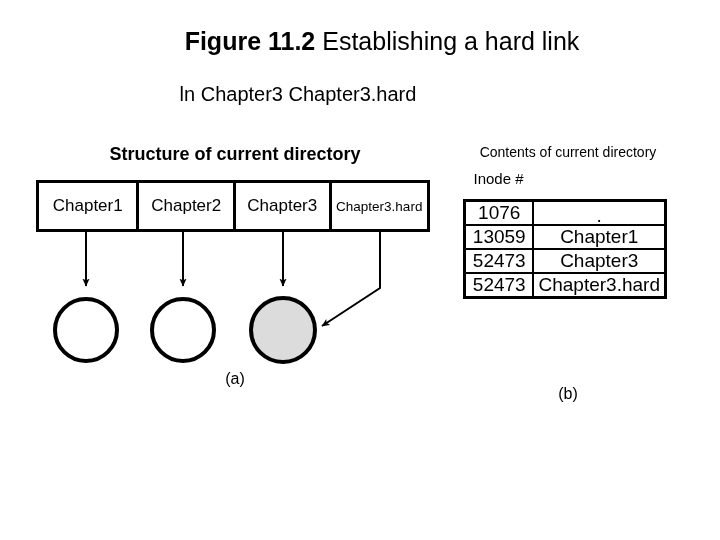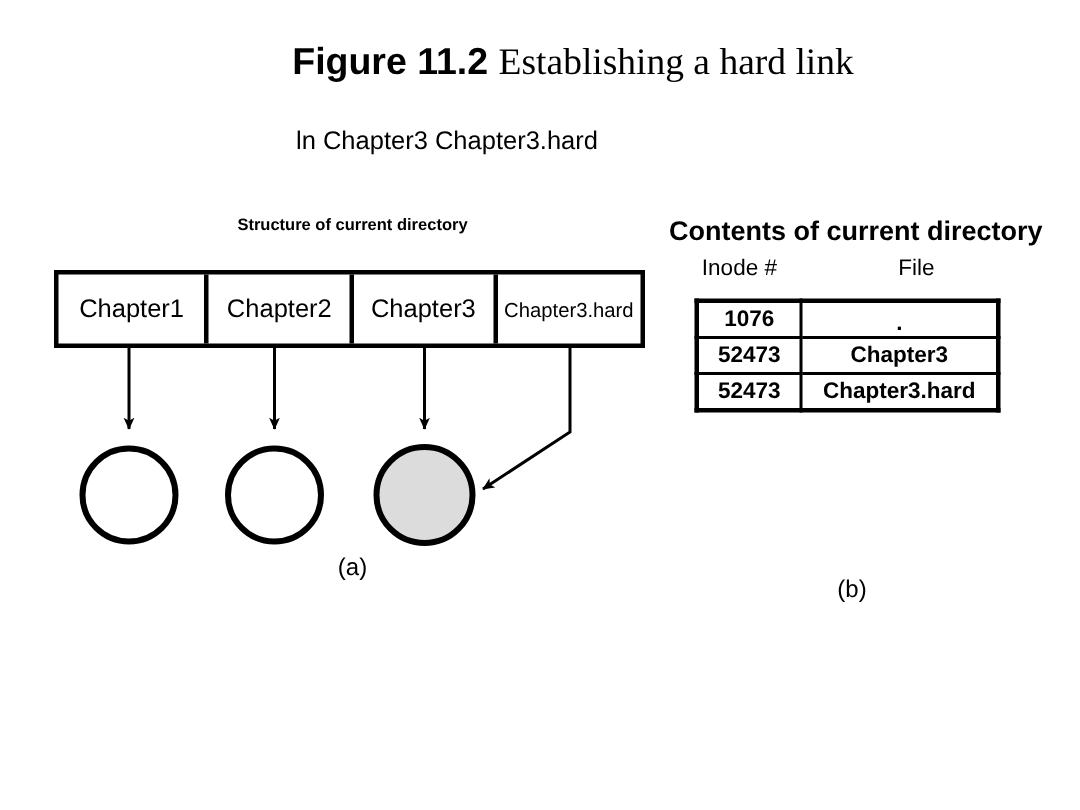--- a/index.html
+++ b/index.html
@@ -26,48 +26,47 @@
     font-size: 25px;
     line-height: 30px;
     white-space: nowrap;
   }
   #slide-title .fig-label {
     font-weight: bold;
     margin-left: 44px;
   }
   #slide-title .fig-caption {
     font-weight: normal;
-    font-family: Liberation Serif, serif;
   }
   #slide-subtitle {
     position: absolute;
     left: 0;
     top: 82px;
     width: 596px;
     text-align: center;
-    font-size: 17px;
+    font-size: 20px;
     line-height: 24px;
     white-space: nowrap;
   }
 
   
   #panel-a {
     position: absolute;
     left: 30px;
     top: 140px;
     width: 410px;
     height: 260px;
   }
   #dir-struct-heading {
     position: absolute;
     left: 0;
     top: 4px;
     width: 410px;
     text-align: center;
-    font-size: 11px;
+    font-size: 18px;
     font-weight: bold;
     white-space: nowrap;
   }
   #dir-box {
     position: absolute;
     left: 6px;
     top: 40px;
     width: 394px;
     height: 52px;
     border: 3px solid #000000;
@@ -115,22 +114,22 @@
     top: 140px;
     width: 232px;
     height: 275px;
   }
   #dir-contents-heading {
     position: absolute;
     left: -6px;
     top: 4px;
     width: 244px;
     text-align: center;
-    font-size: 18px;
-    font-weight: bold;
+    font-size: 14px;
+    font-weight: normal;
     white-space: nowrap;
   }
   #table-headers {
     position: absolute;
     left: 11px;
     top: 30px;
     width: 204px;
     display: flex;
     gap: 32px;
   }
@@ -149,25 +148,24 @@
     width: 204px;
     border: 3px solid #000000;
     border-collapse: collapse;
     box-sizing: border-box;
     background: #ffffff;
   }
   #inode-table tr { height: 22px; }
   #inode-table td {
     border: 2px solid #000000;
     text-align: center;
-    font-size: 15px;
+    font-size: 19px;
     padding: 0;
     line-height: 22px;
     white-space: nowrap;
-    font-weight: bold;
   }
   #inode-table td.col-inode { width: 69px; }
   #inode-table td.col-file  { width: 131px; }
   #inode-table td.dot-cell {
     vertical-align: bottom;
     line-height: 16px;
   }
   #panel-b-label {
     position: absolute;
     left: -6px;
@@ -220,30 +218,33 @@
 
   <div id="panel-a-label">(a)</div>
 </div>
 
 <div id="panel-b">
 
   <div id="dir-contents-heading">Contents of current directory</div>
 
   <div id="table-headers">
     <div class="th inode">Inode #</div>
-    <div class="th file">File</div>
   </div>
 
   <table id="inode-table">
     <tbody>
       <tr>
         <td class="col-inode">1076</td>
         <td class="col-file dot-cell">.</td>
       </tr>
       <tr>
+        <td class="col-inode">13059</td>
+        <td class="col-file">Chapter1</td>
+      </tr>
+      <tr>
         <td class="col-inode">52473</td>
         <td class="col-file">Chapter3</td>
       </tr>
       <tr>
         <td class="col-inode">52473</td>
         <td class="col-file">Chapter3.hard</td>
       </tr>
     </tbody>
   </table>
 

